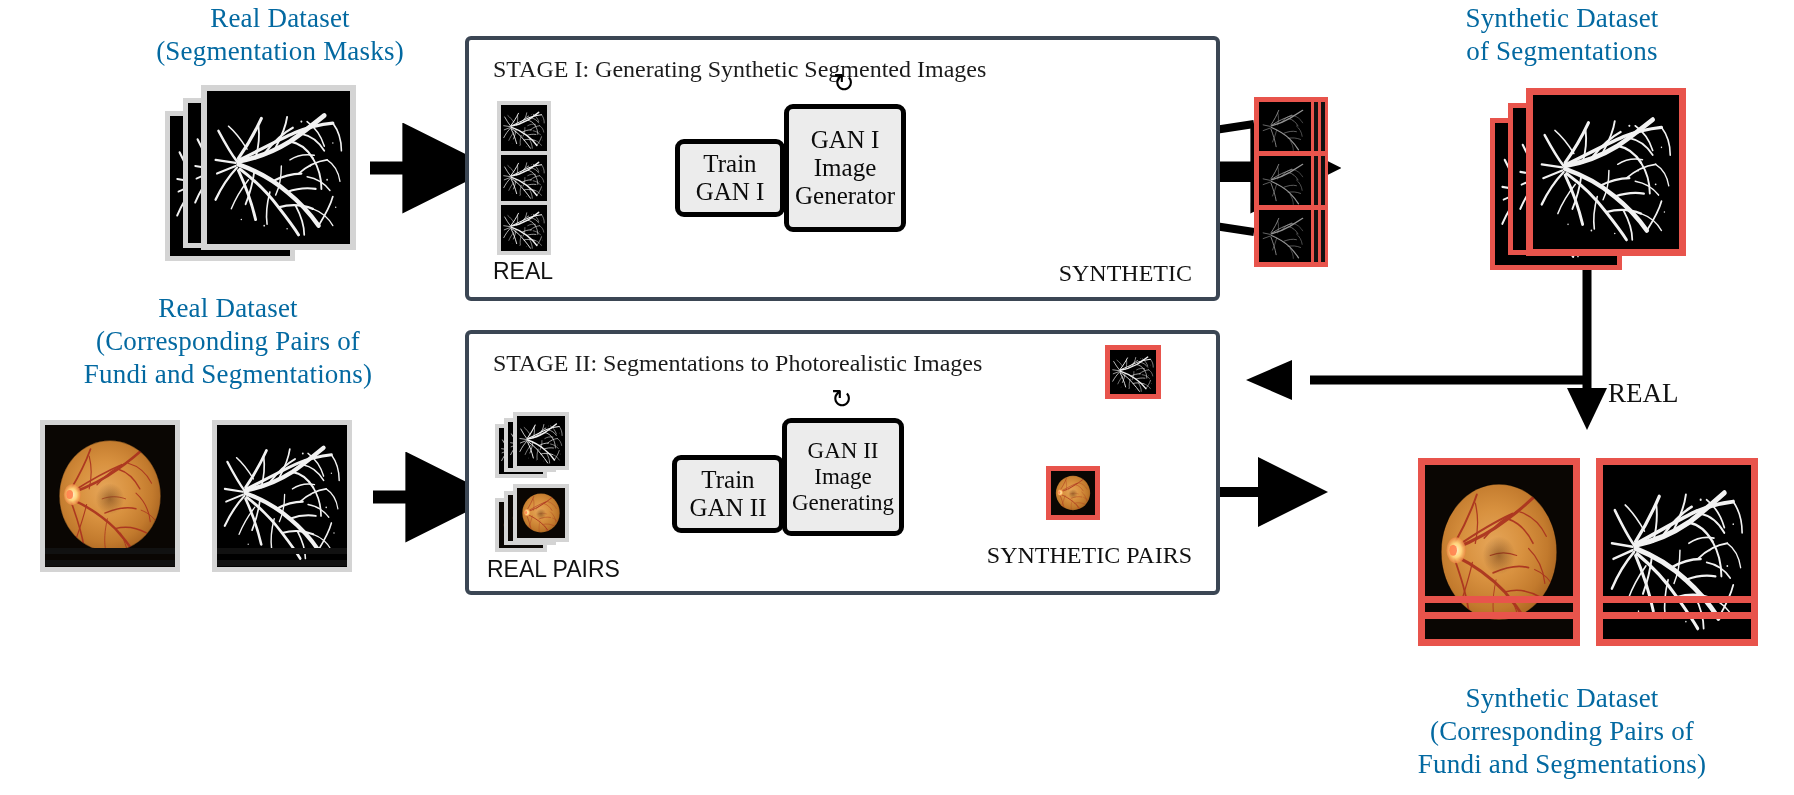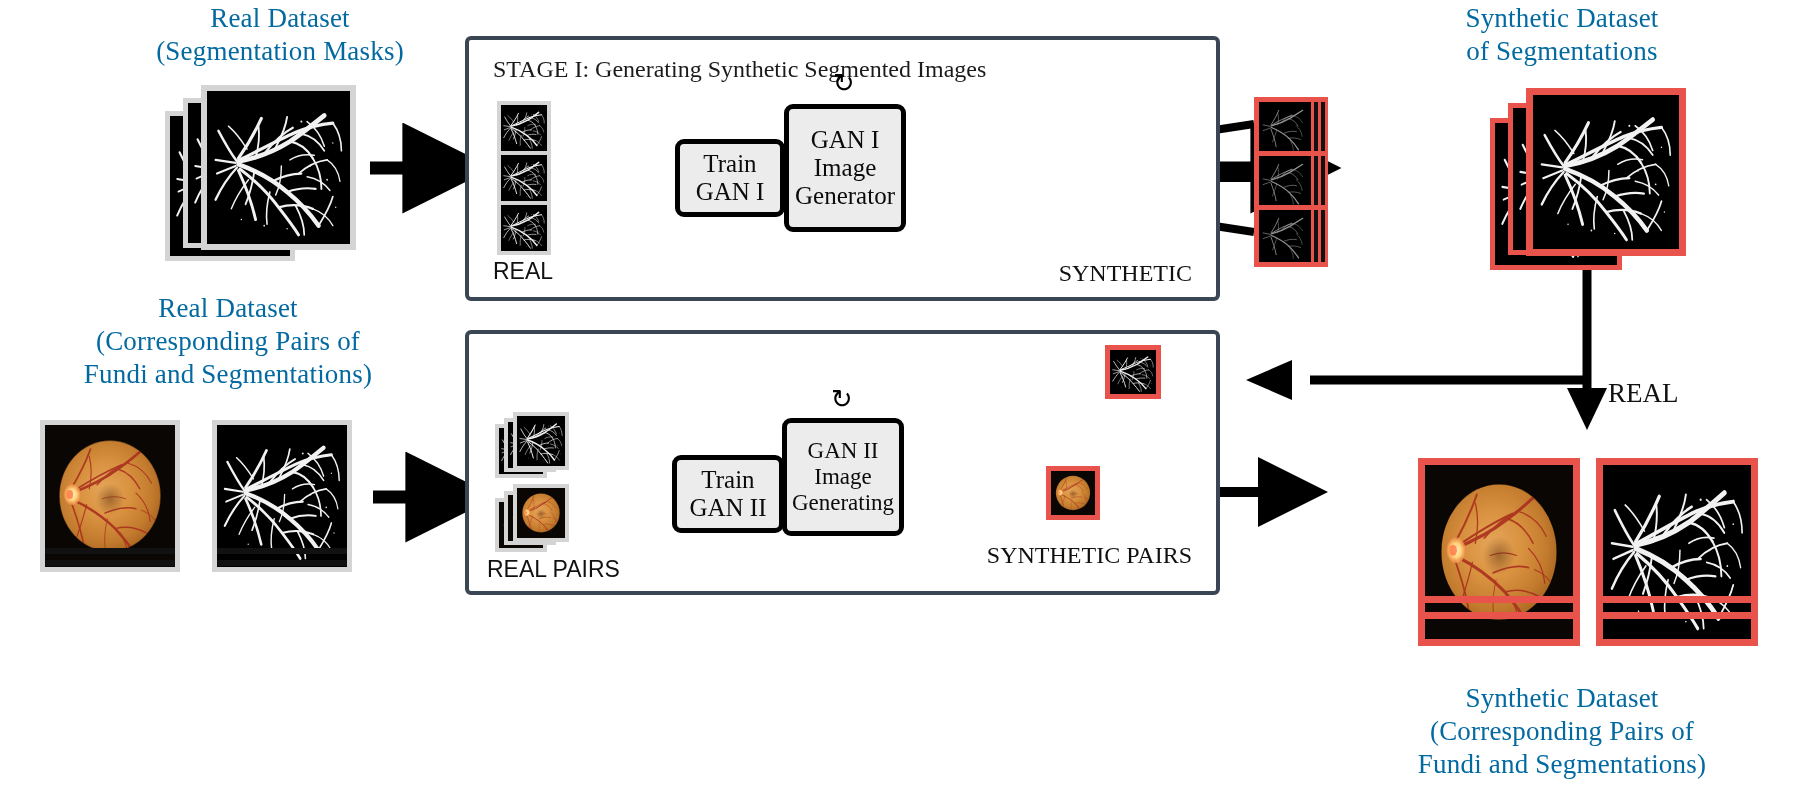--- a/index.html
+++ b/index.html
@@ -363,20 +363,21 @@
       </svg>
   </div>
   <div class="thumb" style="left:36px;top:0;width:160px;height:168px;border:7px solid #e8544c;">
     <svg viewBox="0 0 100 100" preserveAspectRatio="none">
         <use href="#vessels"></use>
       </svg>
   </div>
 </div>
 
 <div class="stage" style="left:465px;top:330px;width:755px;height:265px;">
+  <div class="stage-title" style="left:24px;top:16px;">STAGE II: Segmentations to Photorealistic Images</div>
   <div class="corner-lbl sans" style="left:18px;bottom:8px;">REAL PAIRS</div>
   <div class="corner-lbl" style="right:24px;bottom:22px;">SYNTHETIC PAIRS</div>
 </div>
 
 <div class="abs" style="left:495px;top:412px;">
   <div class="thumb" style="left:0;top:12px;width:52px;height:54px;border:4px solid #d4d4d4;">
     <svg viewBox="0 0 100 100" preserveAspectRatio="none">
         <use href="#vessels"></use>
       </svg>
   </div>

